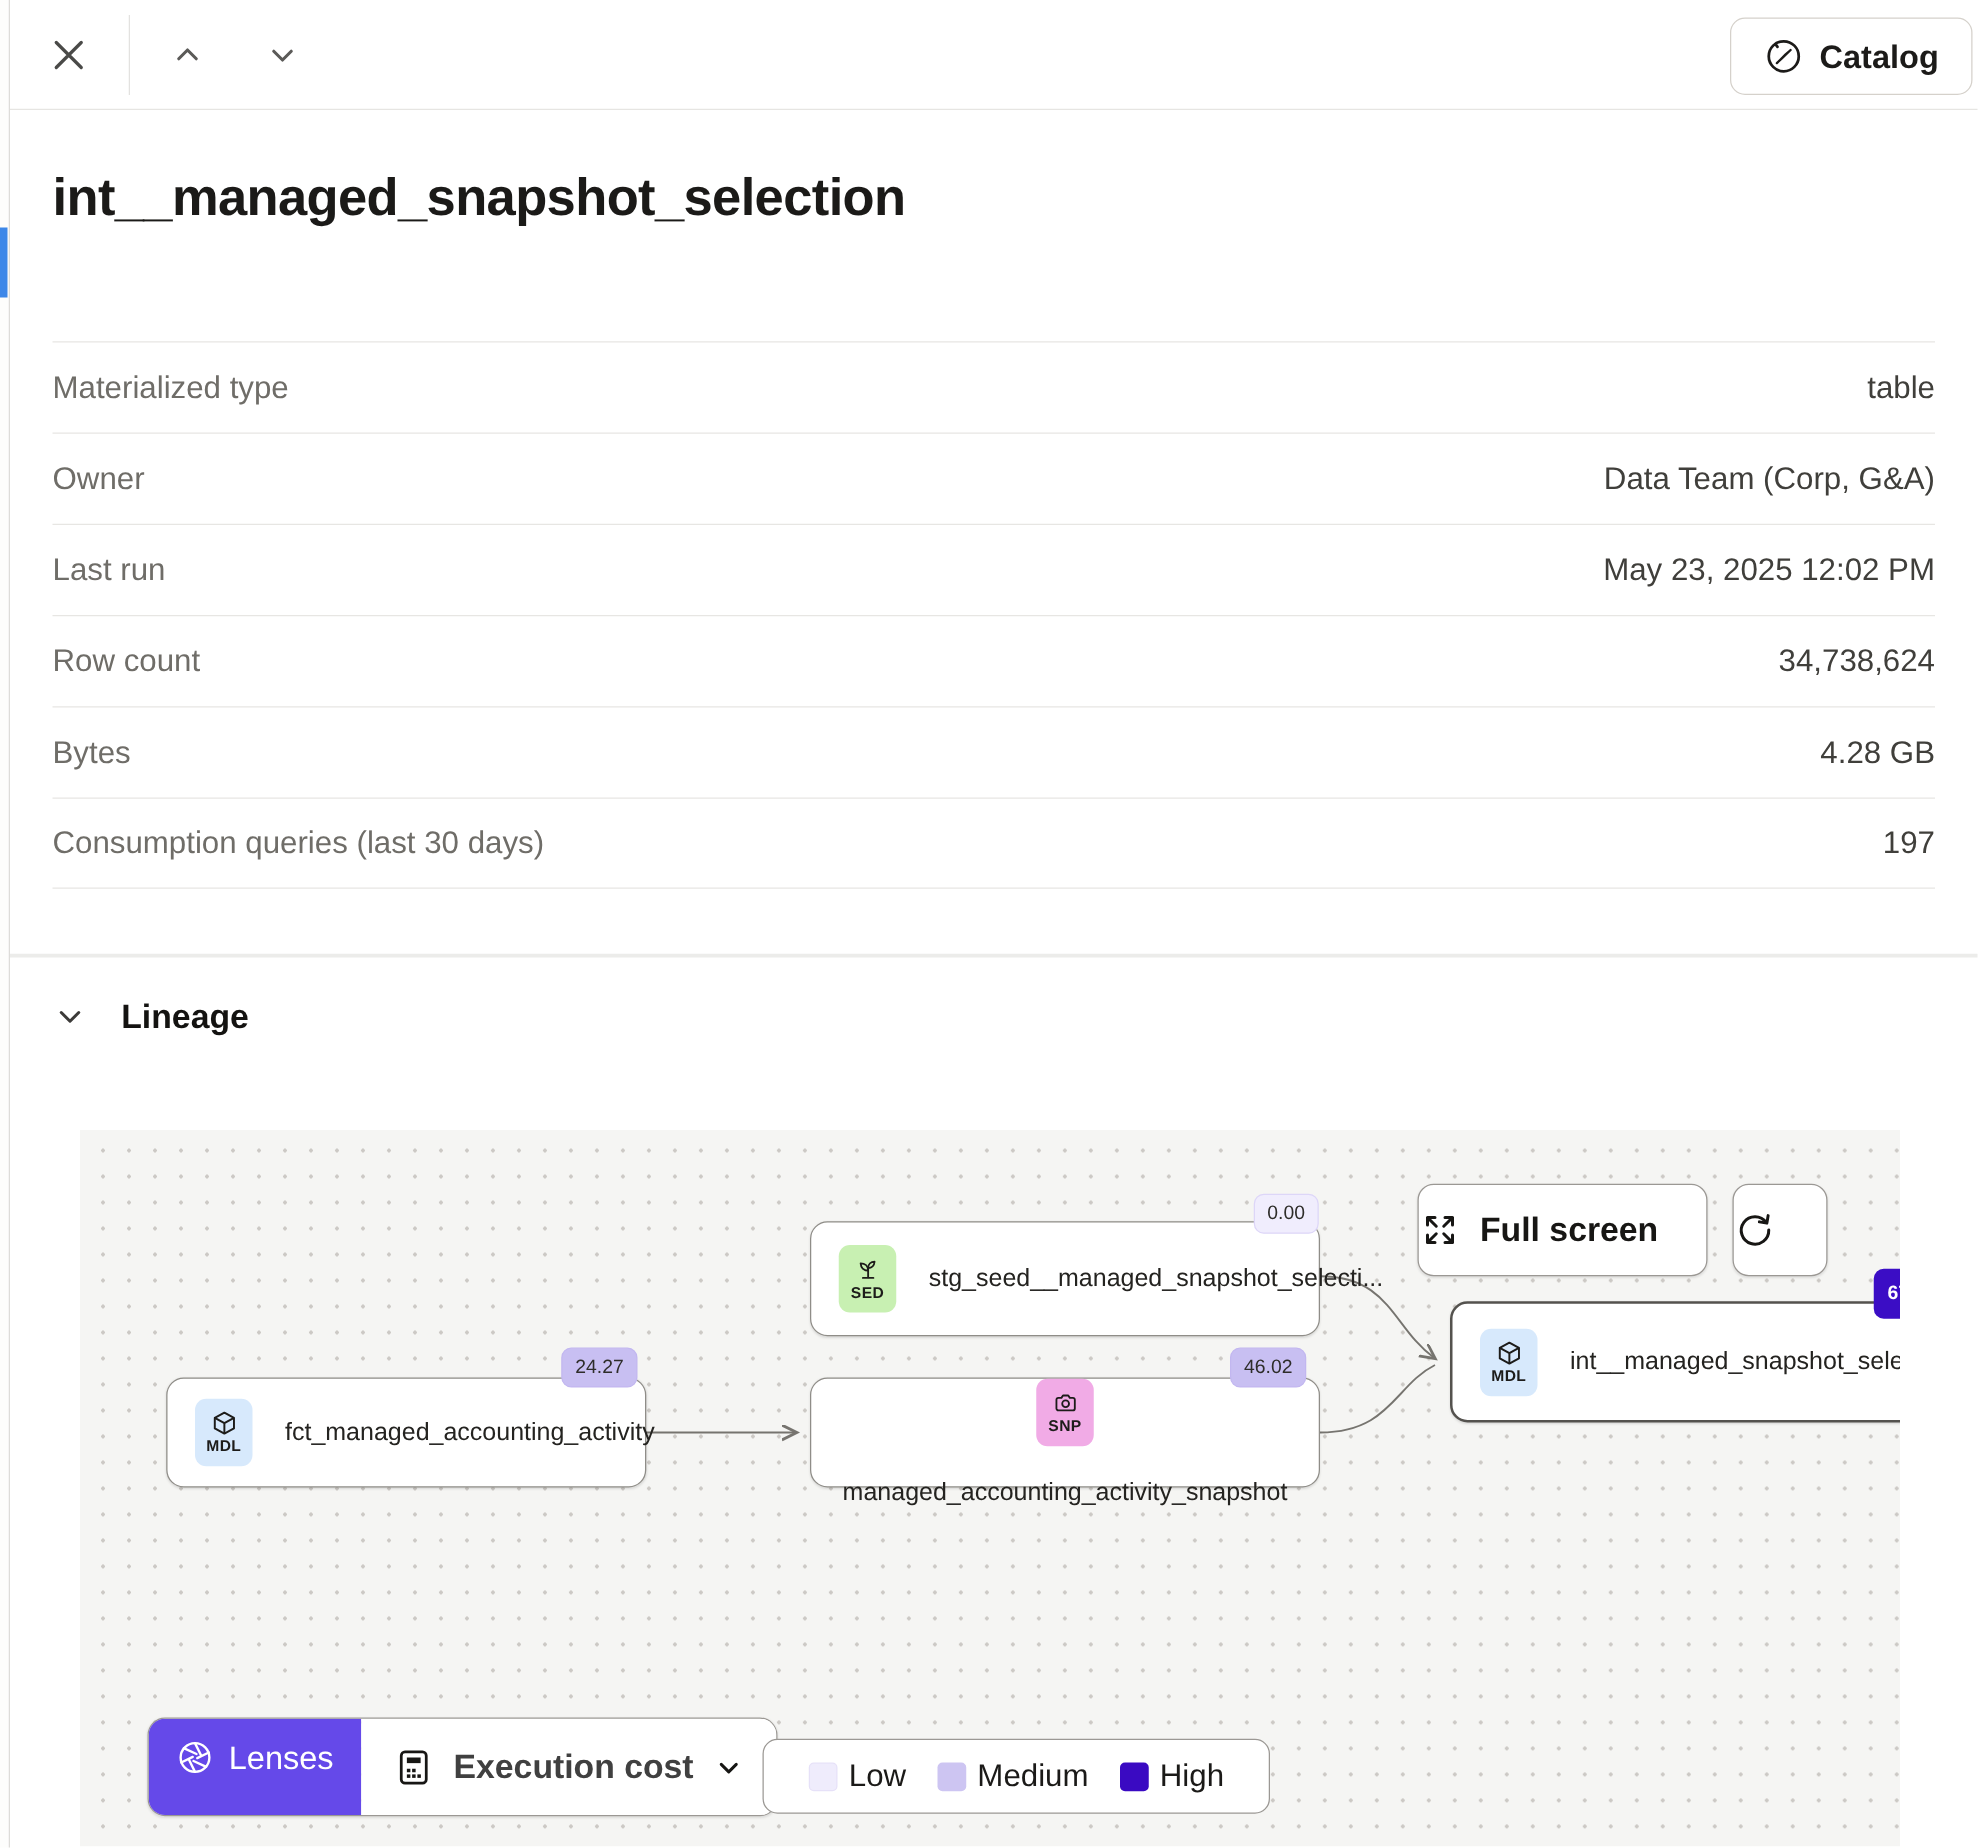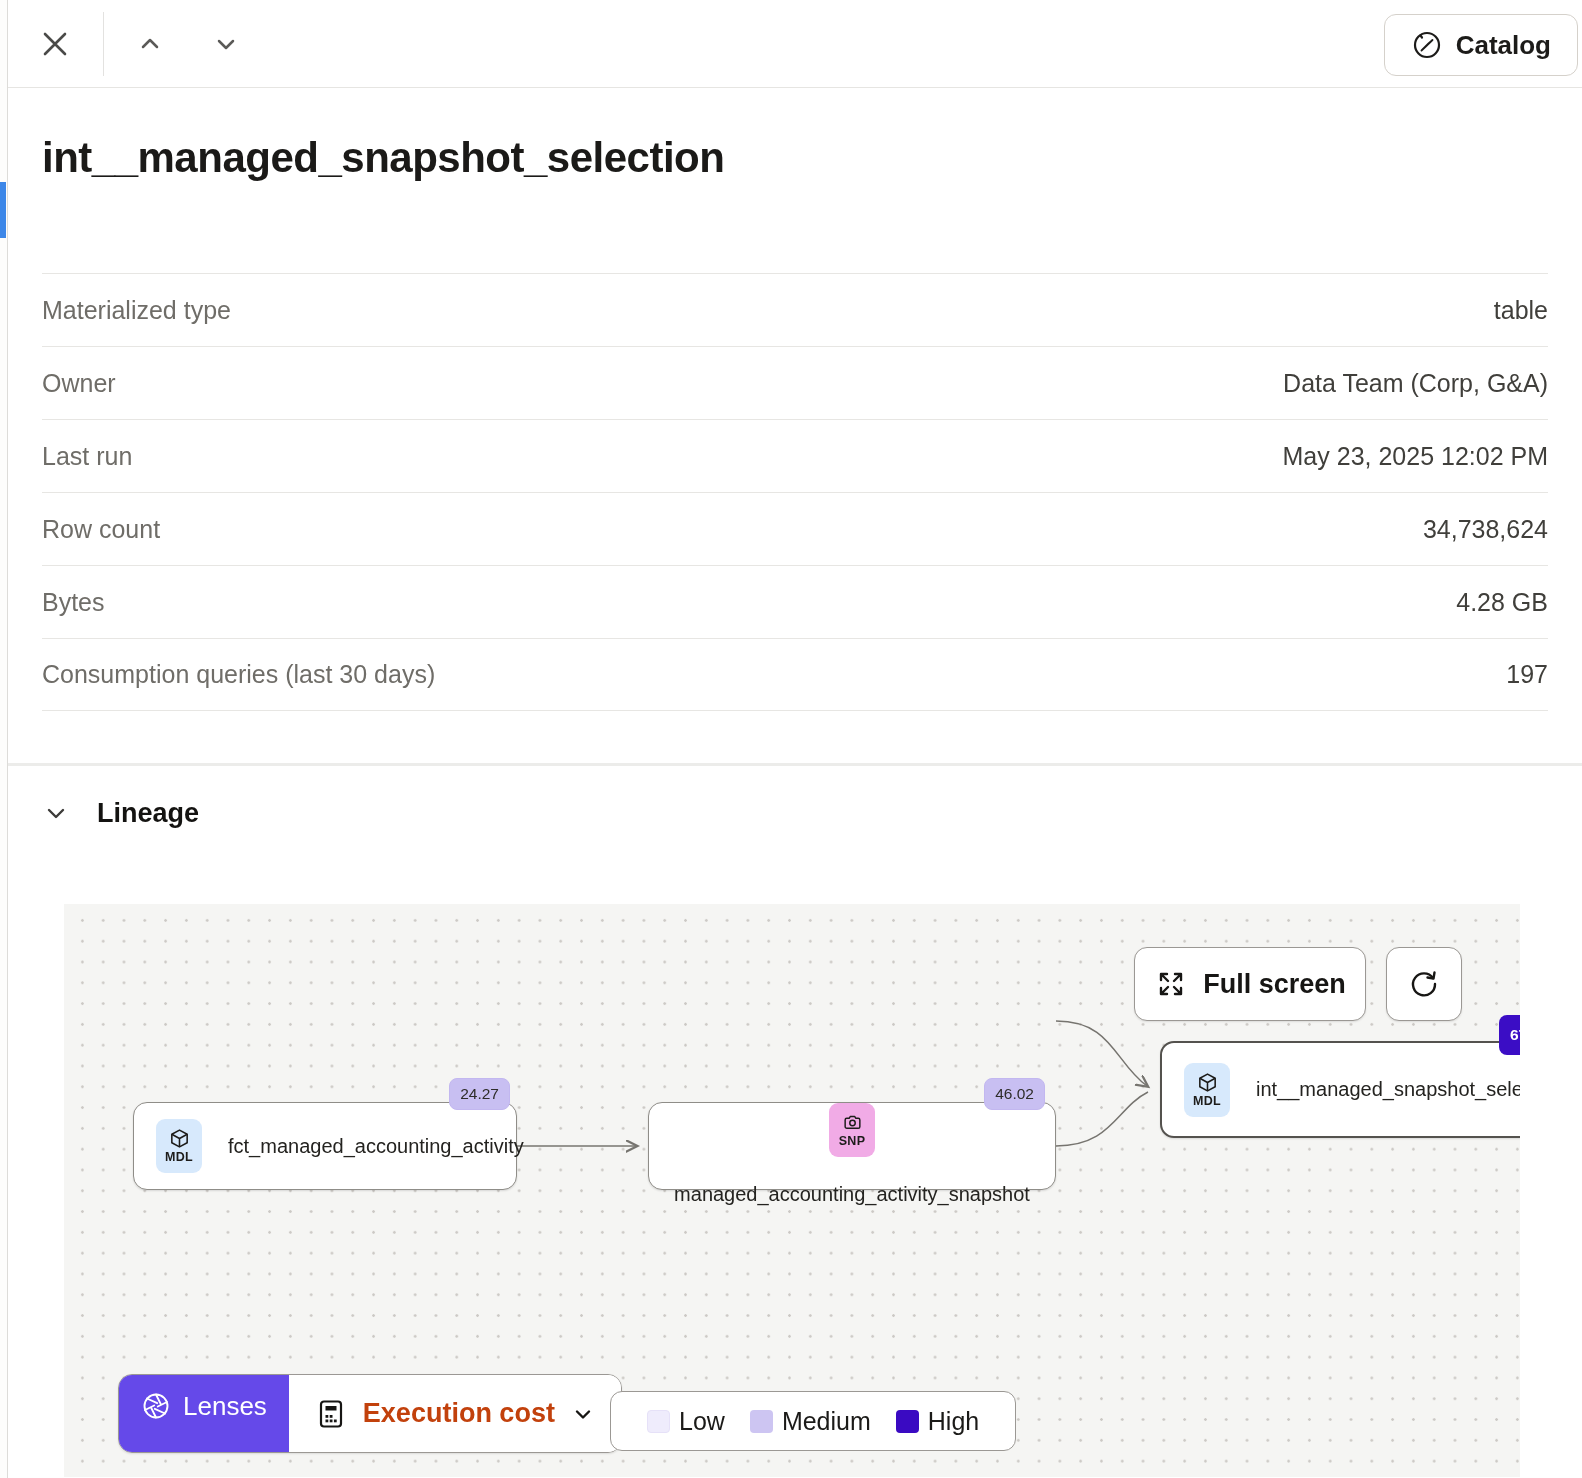--- a/index.html
+++ b/index.html
@@ -39,21 +39,21 @@
 
   .lineage-header { margin-top:30px; display:flex; align-items:center; gap:27px; height:34px; cursor:pointer;text-align:right; }
   .lineage-title { font-size:27px; font-weight:700; color:#141311; }
 
   
   .canvas { position:relative; margin-top:74px; margin-left:22px; width:1456px; height:573px;
             background-color:#f5f5f3; overflow:hidden;
             background-image:radial-gradient(#ccc9c5 1.3px, transparent 1.45px);
             background-size:20.8px 20.8px; background-position:8px 6px; }
 
-  .canvas-btn { position:absolute; display:flex; align-items:center; justify-content:center; gap:15px;
+  .canvas-btn { position:absolute; display:flex; align-items:center; gap:15px;
                 background:#fff; border:1.5px solid #9b9894; border-radius:13px;
                 box-shadow:0 1px 2px rgba(0,0,0,.10); font-size:27px; font-weight:700; color:#171614; cursor:pointer; }
   .fullscreen-btn { left:1070px; top:43px; width:232px; height:74px; }
   .refresh-btn { left:1322px; top:43px; width:76px; height:74px; }
 
   .node { position:absolute; background:#fff; border:1.5px solid #8f8d88; border-radius:14px;
           box-shadow:0 1px 2px rgba(0,0,0,.12); display:flex; align-items:center; gap:26px;
           padding:0 22px; cursor:pointer; }
   .node-label { font-size:20px; color:#242320; white-space:nowrap; }
   .node-fct  { left:69px;  top:198px; width:384px; height:88px; }
@@ -78,21 +78,21 @@
 
   .edges { position:absolute; left:0; top:0; width:1456px; height:573px; pointer-events:none; }
 
   
   .lens-control { position:absolute; left:54px; top:470px; height:79px; display:flex;
                   border:1.5px solid #9b9894; border-radius:14px; overflow:hidden;
                   box-shadow:0 1px 2px rgba(0,0,0,.10); cursor:pointer; }
   .lens-left { background:#6549e9; display:flex; align-items:flex-start; gap:12px; padding:16px 22px;
                color:#fff; font-size:26px; font-weight:400; }
   .lens-right { background:#fff; display:flex; align-items:center; gap:16px; padding:0 26px;
-                font-size:27px; font-weight:700; color:#c2410c; }
+                font-size:27px; font-weight:700; color:#404040; }
 
   .legend { position:absolute; left:546px; top:487px; height:60px; background:#fff;
             border:1.5px solid #9b9894; border-radius:12px; display:flex; align-items:center;
             gap:25px; padding:0 36px; }
   .legend-item { display:flex; align-items:center; gap:9px; }
   .legend-swatch { width:23px; height:23px; border-radius:4px; }
   .sw-low { background:#efecfc; border:1px solid #e6e1f8; }
   .sw-medium { background:#cdc5f2; }
   .sw-high { background:#3a0ac2; }
   .legend-label { font-size:25px; color:#1b1a18; }
@@ -226,20 +226,35 @@
             <svg width="21" height="21" viewBox="0 0 20 20" fill="none" stroke="#1d1c1a" stroke-width="1.5" stroke-linejoin="round">
               <path d="M10 2 L17.3 6 V14 L10 18 L2.7 14 V6 Z"></path>
                 <path d="M2.7 6 L10 10 L17.3 6 M10 10 V18"></path>
             </svg>
           </span>
           <span class="tile-label">MDL</span>
         </div>
         <span class="node-label">fct_managed_accounting_activity</span>
       </div>
 
+      <div class="node node-seed">
+        <span class="badge badge-low badge-seed">0.00</span>
+        <div class="tile tile-sed">
+          <span>
+            <svg width="21" height="21" viewBox="0 0 20 20" fill="none" stroke="#1d1c1a" stroke-width="1.4" stroke-linecap="round" stroke-linejoin="round">
+              <path d="M10 16 V9"></path>
+              <path d="M10 11 C6.5 11 4.5 8.6 4.3 5.4 C7.6 5.4 10 7.4 10 11 Z"></path>
+              <path d="M10 9 C12.8 9 14.7 7 14.9 4.2 C12.2 4.2 10 6 10 9 Z"></path>
+              <path d="M6 16.5 H14"></path>
+            </svg>
+          </span>
+          <span class="tile-label">SED</span>
+        </div>
+        <span class="node-label">stg_seed__managed_snapshot_selecti...</span>
+      </div>
 
       <div class="node node-snp">
         <span class="badge badge-medium badge-snp">46.02</span>
         <div class="tile tile-snp">
           <span>
             <svg width="21" height="21" viewBox="0 0 20 20" fill="none" stroke="#1d1c1a" stroke-width="1.4" stroke-linejoin="round">
               <path d="M3 7.5 C3 6.7 3.7 6 4.5 6 H6.8 L8 4.2 H12 L13.2 6 H15.5 C16.3 6 17 6.7 17 7.5 V14 C17 14.8 16.3 15.5 15.5 15.5 H4.5 C3.7 15.5 3 14.8 3 14 Z"></path>
               <circle cx="10" cy="10.5" r="2.6"></circle>
             </svg>
           </span>

